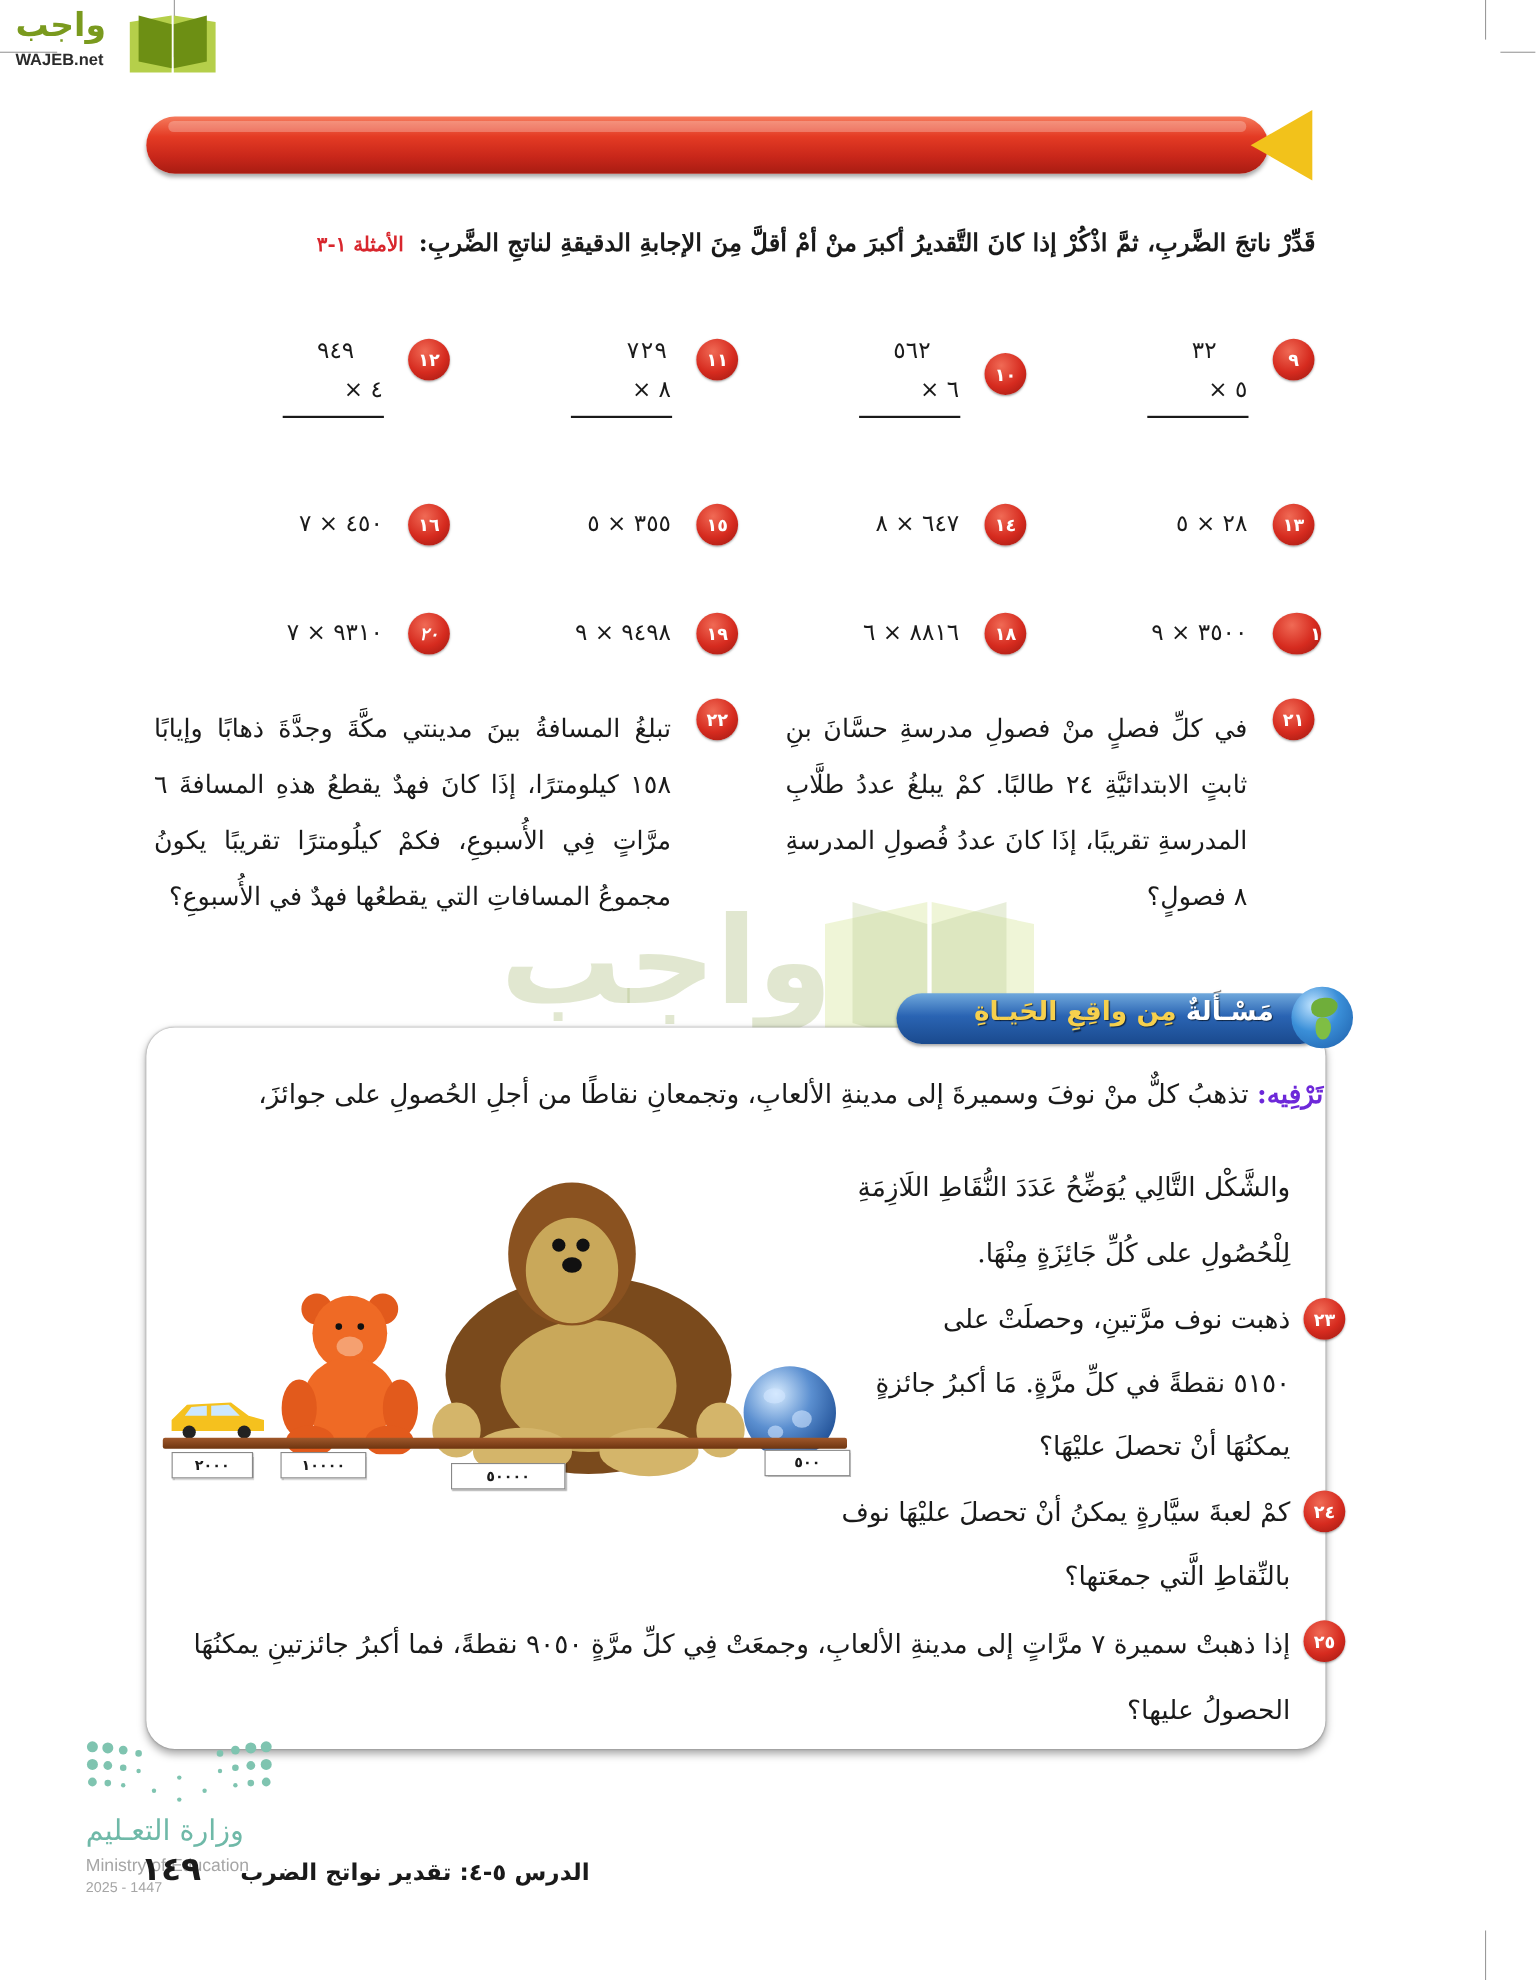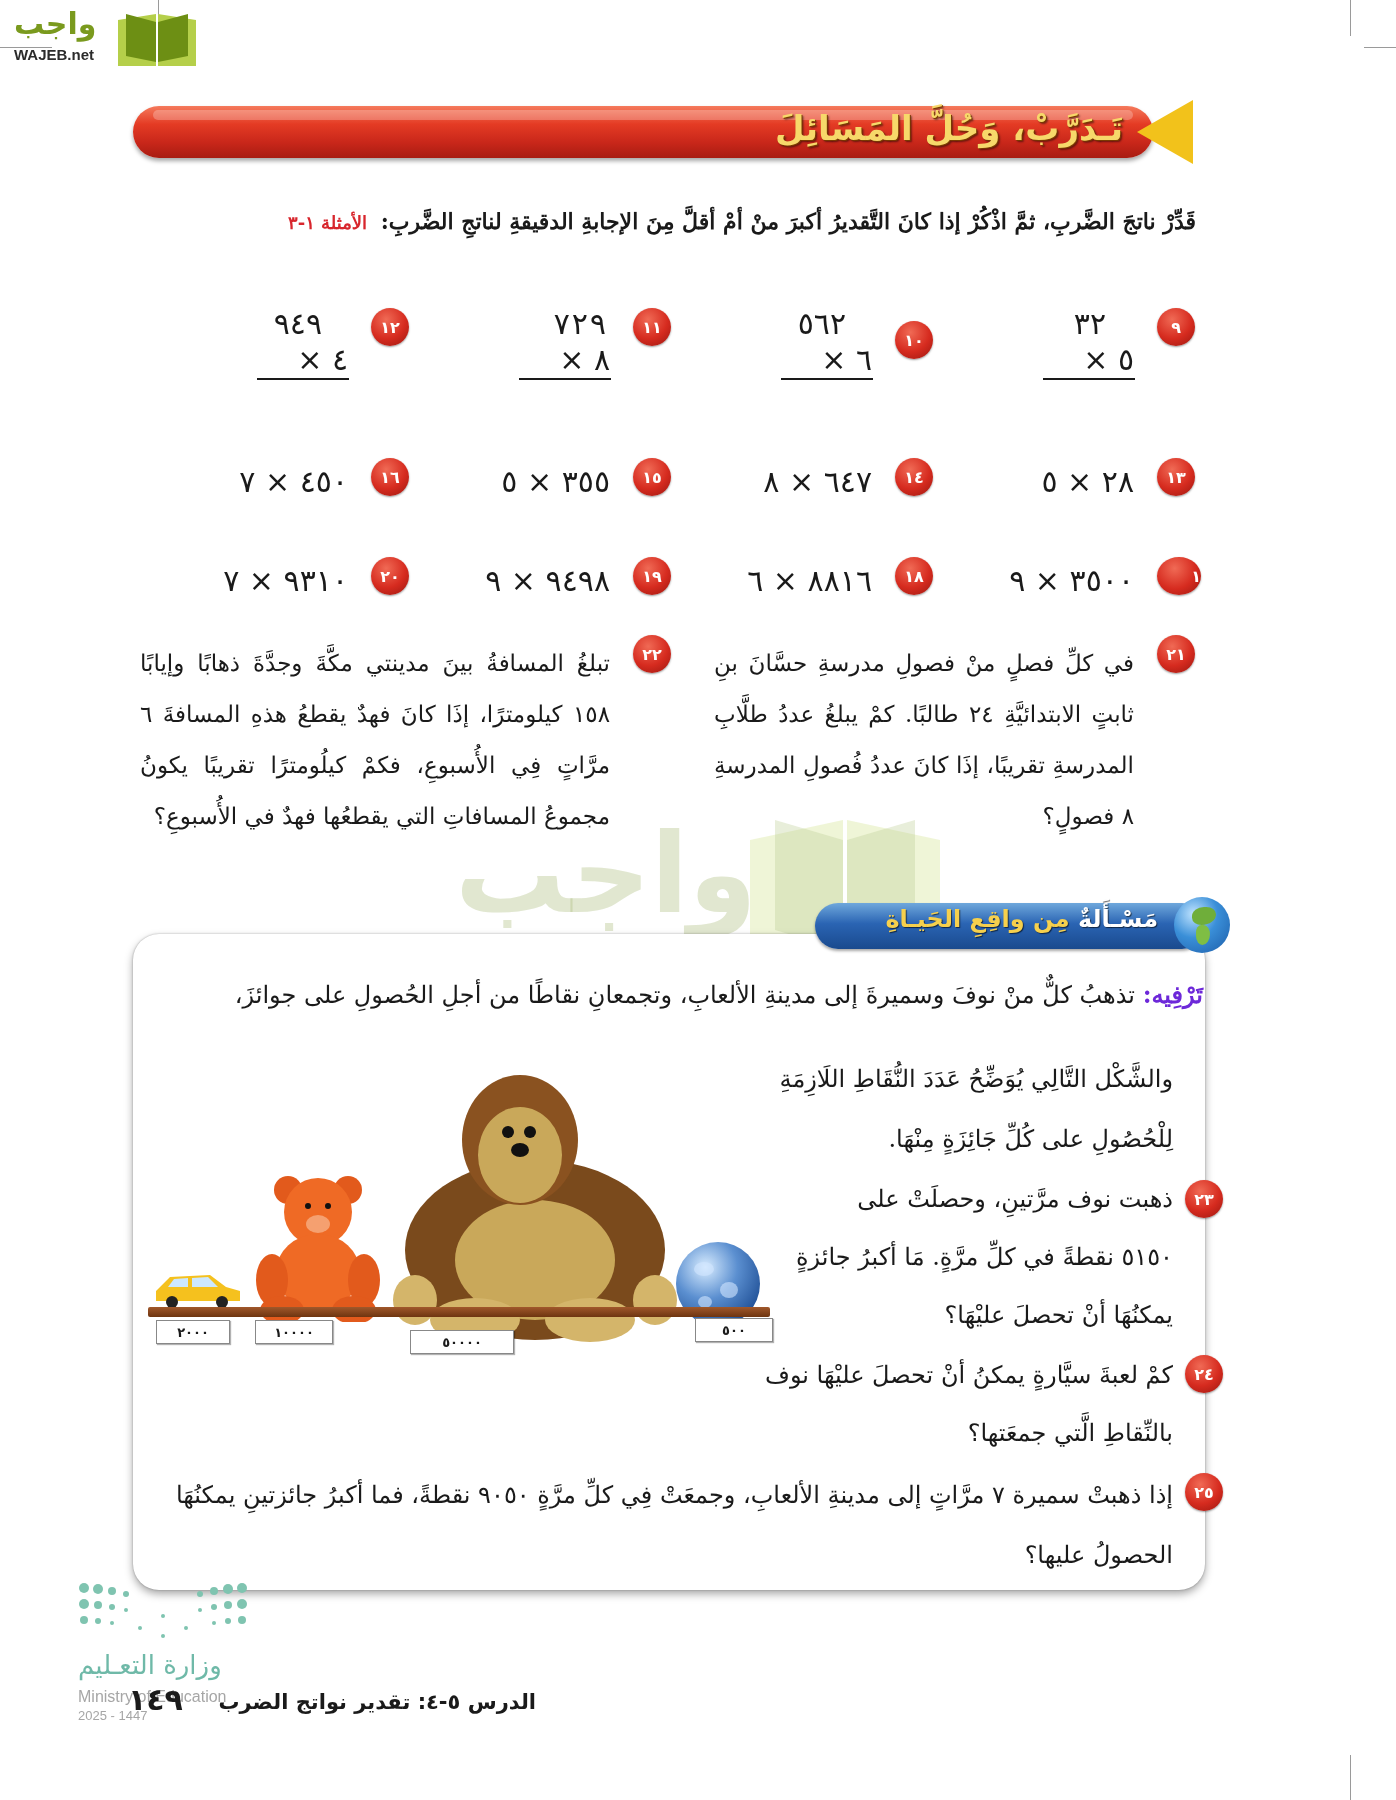--- a/index.html
+++ b/index.html
@@ -34,21 +34,21 @@
   
   .instruction { position: absolute; right: 200px; top: 208px; width: 1000px; text-align: right; font-size: 22px; font-weight: bold; }
   .instruction .ref { color: #d8262d; font-size: 18px; margin-right: 6px; }
 
   
   .badge { position: absolute; width: 38px; height: 38px; border-radius: 50%;
     background: radial-gradient(circle at 40% 30%, #f06a55 0%, #d62b1f 55%, #9a1710 100%);
     color: #fff; font-family: "DejaVu Sans", sans-serif; font-weight: bold; font-size: 16px;
     display: flex; align-items: center; justify-content: center; box-shadow: 0 1px 2px rgba(0,0,0,0.4); }
 
-  .num { position: absolute; font-family: "DejaVu Sans", sans-serif; font-size: 30px; color: #1a1a1a; direction: rtl; white-space: nowrap; }
+  .num { position: absolute; font-family: "DejaVu Sans", sans-serif; font-size: 21px; color: #1a1a1a; direction: rtl; white-space: nowrap; }
   .vline { position: absolute; height: 2px; background: #1a1a1a; }
 
   
   .para { position: absolute; text-align: justify; font-size: 23px; line-height: 51px; direction: rtl; }
 
   
   .wm { position: absolute; left: 455px; top: 810px; width: 500px; height: 170px; pointer-events: none; direction: ltr; }
   .wm .ar { position: absolute; left: 0; top: 0; font-family: "DejaVu Sans", sans-serif; font-weight: bold; font-size: 110px; color: rgba(170,185,120,0.35); direction: rtl; }
   .wm .en { position: absolute; left: 0; top: 120px; font-family: "Liberation Sans", sans-serif; font-weight: bold; font-size: 40px; color: rgba(150,150,150,0.35); }
   .wm .book { position: absolute; left: 290px; top: 0; width: 200px; height: 150px; }
@@ -112,21 +112,20 @@
     <path d="M80 10 L42 4 L42 56 L80 56 Z" fill="#b5cf4a"></path>
     <path d="M10 4 L40 12 L40 52 L10 46 Z" fill="#6d8f14"></path>
     <path d="M72 4 L42 12 L42 52 L72 46 Z" fill="#6d8f14"></path>
   </svg>
 </div>
 
 <div class="banner">
   <div class="bar"></div>
   <div class="shine"></div>
   <div class="arrow"></div>
-  <div class="title">تَـدَرَّبْ، وَحُلَّ المَسَائِلَ</div>
 </div>
 
 <div class="instruction">
   <span>قَدِّرْ ناتجَ الضَّربِ، ثمَّ اذْكُرْ إذا كانَ التَّقديرُ أكبرَ منْ أمْ أقلَّ مِنَ الإجابةِ الدقيقةِ لناتجِ الضَّربِ:</span>
   <span class="ref">الأمثلة ١-٣</span>
 </div>
 
 <div>
   <div class="badge" style="left:1157px; top:308px;">٩</div>
   <div class="num" style="right:290px; top:306px;">٣٢</div>
@@ -160,21 +159,21 @@
   <div class="num" style="right:1048px; top:464px;">٤٥٠ × ٧</div>
 </div>
 
 <div>
   <div class="badge" style="left:1157px; top:557px;padding-left:44px;">١٧</div>
   <div class="num" style="right:262px; top:563px;">٣٥٠٠ × ٩</div>
   <div class="badge" style="left:895px; top:557px;">١٨</div>
   <div class="num" style="right:524px; top:563px;">٨٨١٦ × ٦</div>
   <div class="badge" style="left:633px; top:557px;">١٩</div>
   <div class="num" style="right:786px; top:563px;">٩٤٩٨ × ٩</div>
-  <div class="badge" style="left:371px; top:557px;">٢٠</div>
+  <div class="badge" style="left:371px; top:557px;font-style:italic;">٢٠</div>
   <div class="num" style="right:1048px; top:563px;">٩٣١٠ × ٧</div>
 </div>
 
 <div class="badge" style="left:1157px; top:635px;">٢١</div>
 <div class="para" style="right:262px; top:638px; width:420px;">في كلِّ فصلٍ منْ فصولِ مدرسةِ حسَّانَ بنِ ثابتٍ الابتدائيَّةِ ٢٤ طالبًا. كمْ يبلغُ عددُ طلَّابِ المدرسةِ تقريبًا، إذَا كانَ عددُ فُصولِ المدرسةِ ٨ فصولٍ؟</div>
 
 <div class="badge" style="left:633px; top:635px;">٢٢</div>
 <div class="para" style="right:786px; top:638px; width:470px;">تبلغُ المسافةُ بينَ مدينتي مكَّةَ وجدَّةَ ذهابًا وإيابًا ١٥٨ كيلومترًا، إذَا كانَ فهدٌ يقطعُ هذهِ المسافةَ ٦ مرَّاتٍ فِي الأُسبوعِ، فكمْ كيلُومترًا تقريبًا يكونُ مجموعُ المسافاتِ التي يقطعُها فهدٌ في الأُسبوعِ؟</div>
 
 <div class="wm">

